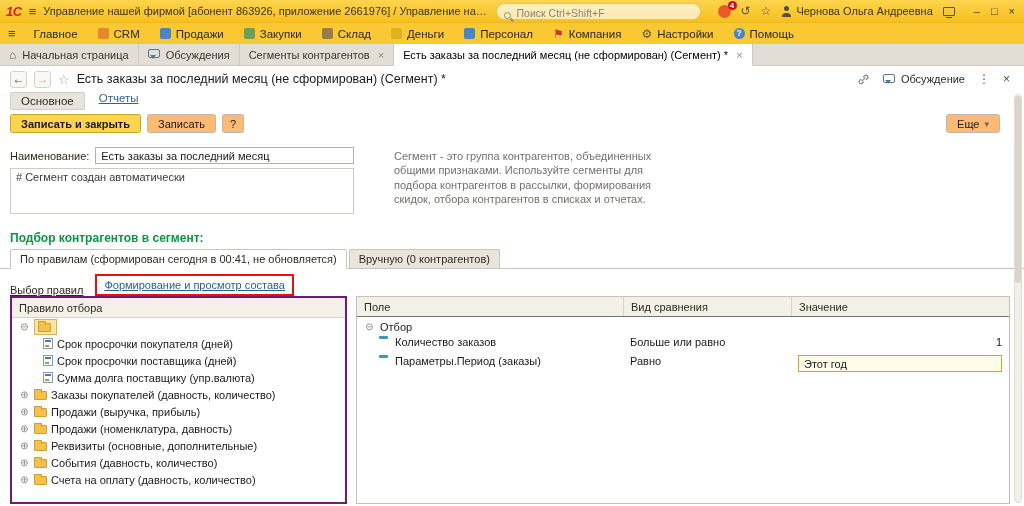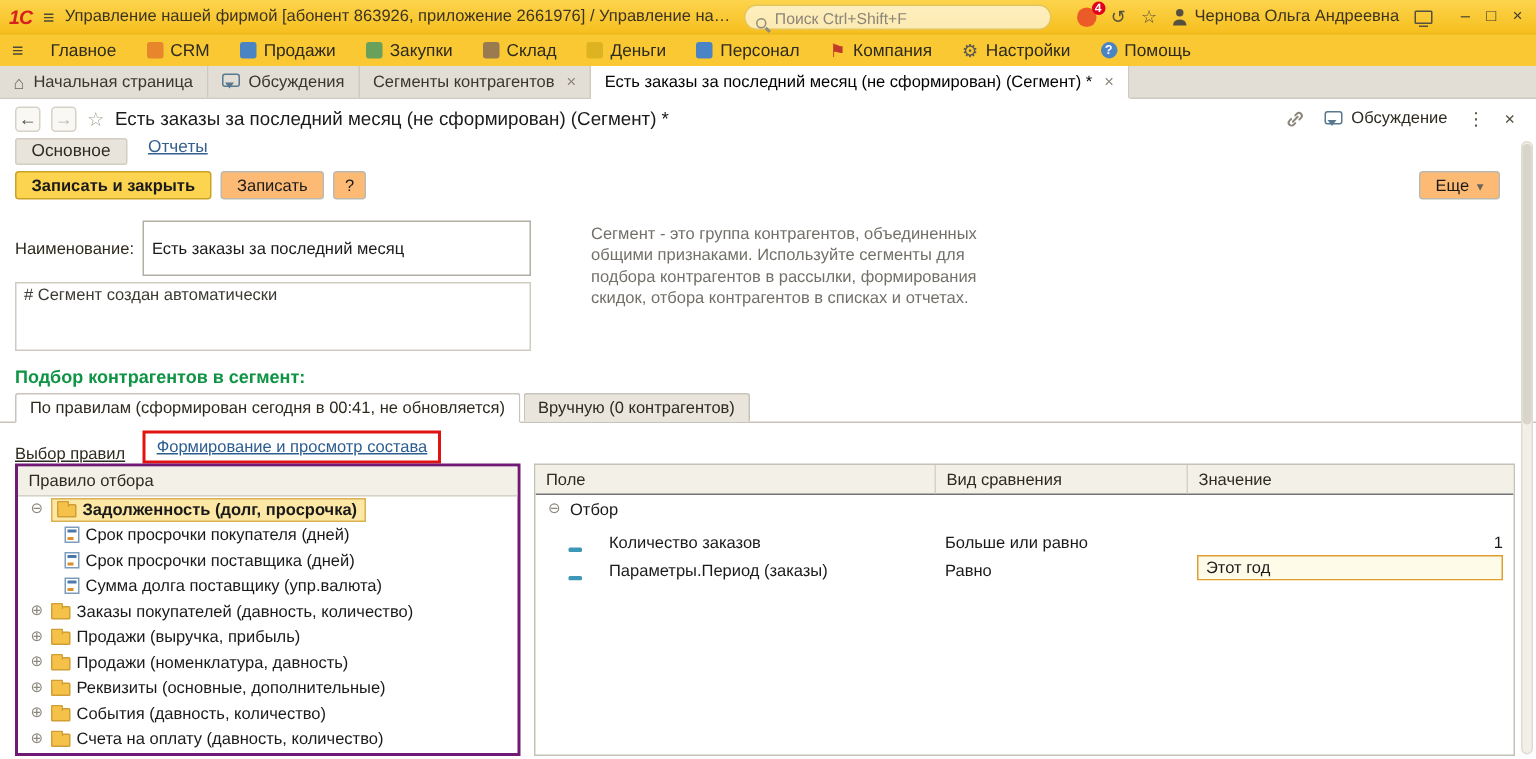--- a/index.html
+++ b/index.html
@@ -76,21 +76,21 @@
   .btn{font-size:11px;padding:0 10px;border:1px solid #bdb9af;border-radius:2.5px;background:#fdba74;color:#1a1a1a;cursor:pointer;height:19px;display:inline-flex;align-items:center;gap:5px;font-family:inherit}
   .btn-primary{background:#fcd44f;border-color:#c9a325;font-weight:bold}
   .btn-help{padding:0 7px}
   .btn-more{margin-left:auto;margin-right:14px}
   .caret{font-size:9px;color:#6b675c}
 
   .formarea{flex:0 0 82px;display:flex;gap:40px;padding:5px 10px 0}
   .form-left{flex:0 0 344px;width:344px}
   .name-row{display:flex;align-items:center;gap:6px;margin-bottom:4px}
   .name-row .flabel{font-size:11px;color:#2e2a1e;flex:0 0 auto}
-  .input{flex:1;height:37px;border:1px solid #b3afa5;padding:1px 5px;font-size:11px;font-family:inherit;color:#1a1a1a;background:#fff}
+  .input{flex:1;height:17px;border:1px solid #b3afa5;padding:1px 5px;font-size:11px;font-family:inherit;color:#1a1a1a;background:#fff}
   .comment{width:100%;height:46px;border:1px solid #cfcbc1;font-size:11px;font-family:inherit;color:#3d3a32;padding:2px 5px;resize:none;background:#fff}
   .hint{width:288px;font-size:11px;color:#73706a;line-height:1.3;padding-top:2px}
 
   .heading{flex:0 0 24px;display:flex;align-items:flex-end;padding:0 10px 3px;color:#0e9444;font-weight:bold;font-size:12px}
 
   .ruletabs{flex:0 0 21px;display:flex;align-items:flex-end;padding:0 10px;border-bottom:1px solid #c9c4ba}
   .rtab{font-size:11px;padding:3px 9px;border:1px solid #c9c4ba;border-radius:2px 2px 0 0;color:#2e2a1e;cursor:pointer;white-space:nowrap}
   .rtab.active{background:#fff;border-bottom:1px solid #fff;margin-bottom:-1px}
   .rtab.inactive{background:#e9e5dc;border-bottom:none;margin-left:2px}
 
@@ -114,21 +114,21 @@
   .rule-icon::before{content:"";position:absolute;top:1px;left:1px;right:1px;height:2px;background:#4d79aa}
   .rule-icon::after{content:"";position:absolute;bottom:1px;left:1px;width:4px;height:2px;background:#d98f2b}
 
   .table-pane{flex:1;border:1px solid #c5c1b7;display:flex;flex-direction:column;overflow:hidden;min-width:0;background:#fff}
   .thead{flex:0 0 20px;display:grid;grid-template-columns:1fr 168px 218px;background:#f3f0e8;border-bottom:1px solid #737373}
   .th{display:flex;align-items:center;padding:0 7px;color:#2e2a1e;font-size:11px}
   .th + .th{border-left:1px solid #d6d2c8}
   .tbody{flex:1}
   .grow{height:19px;display:flex;align-items:center;gap:5px;padding-left:7px;font-size:11px;cursor:pointer}
   .drow{height:19px;display:grid;grid-template-columns:1fr 168px 218px;align-items:center;cursor:pointer}
-  .cell{padding:0 7px;display:flex;align-items:flex-end;gap:18px;height:100%;font-size:11px;overflow:hidden;white-space:nowrap}
+  .cell{padding:0 7px;display:flex;align-items:flex-start;gap:7px;height:100%;font-size:11px;overflow:hidden;white-space:nowrap}
   .cell.field{padding-left:22px}
   .cell.num{justify-content:flex-end}
   .dash-icon{width:9px;height:3px;background:#3f97b8;border-radius:1px;flex:0 0 9px}
   .cell-box{border:1px solid #df9e2e;background:#fffbe9;height:17px;display:flex;align-items:center;padding:0 5px;flex:1}
 
   .vscroll{position:absolute;right:2px;top:28px;bottom:3px;width:8px;background:#f2efe8;border:1px solid #e0dcd3;border-radius:4px;cursor:pointer}
   .vthumb{position:absolute;left:0;right:0;top:1px;height:46%;background:#d9d5cb;border-radius:4px;cursor:grab}
 </style>
 </head>
 <body>
@@ -292,21 +292,20 @@
 
     <div class="panes">
 
       <div class="tree-pane">
         <div class="pane-header">Правило отбора</div>
         <div class="tree-body">
           <div class="trow">
             <span class="twisty">⊖</span>
             <span class="sel-chip">
               <span class="folder"></span>
-              <span>Задолженность (долг, просрочка)</span>
             </span>
           </div>
           <div class="trow child">
             <span class="rule-icon"></span>
             <span>Срок просрочки покупателя (дней)</span>
           </div>
           <div class="trow child">
             <span class="rule-icon"></span>
             <span>Срок просрочки поставщика (дней)</span>
           </div>

